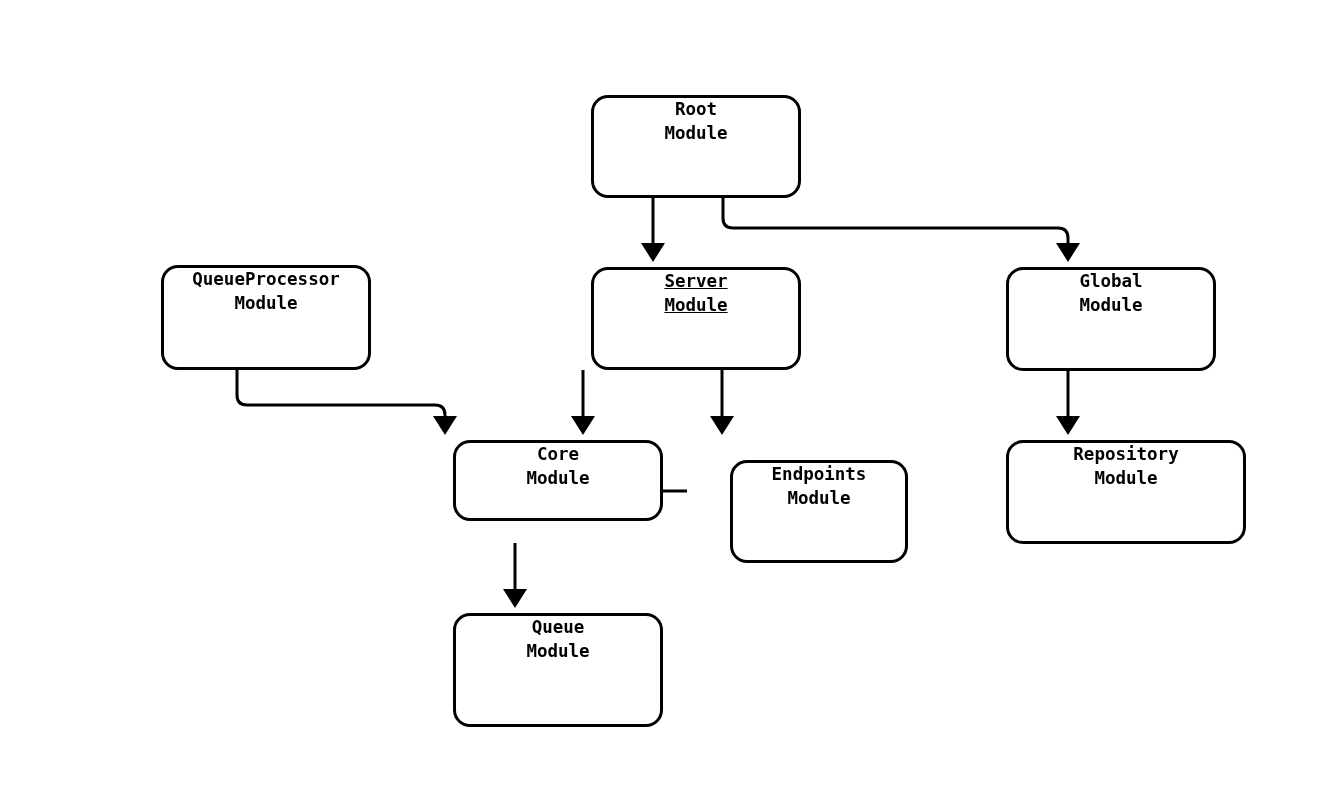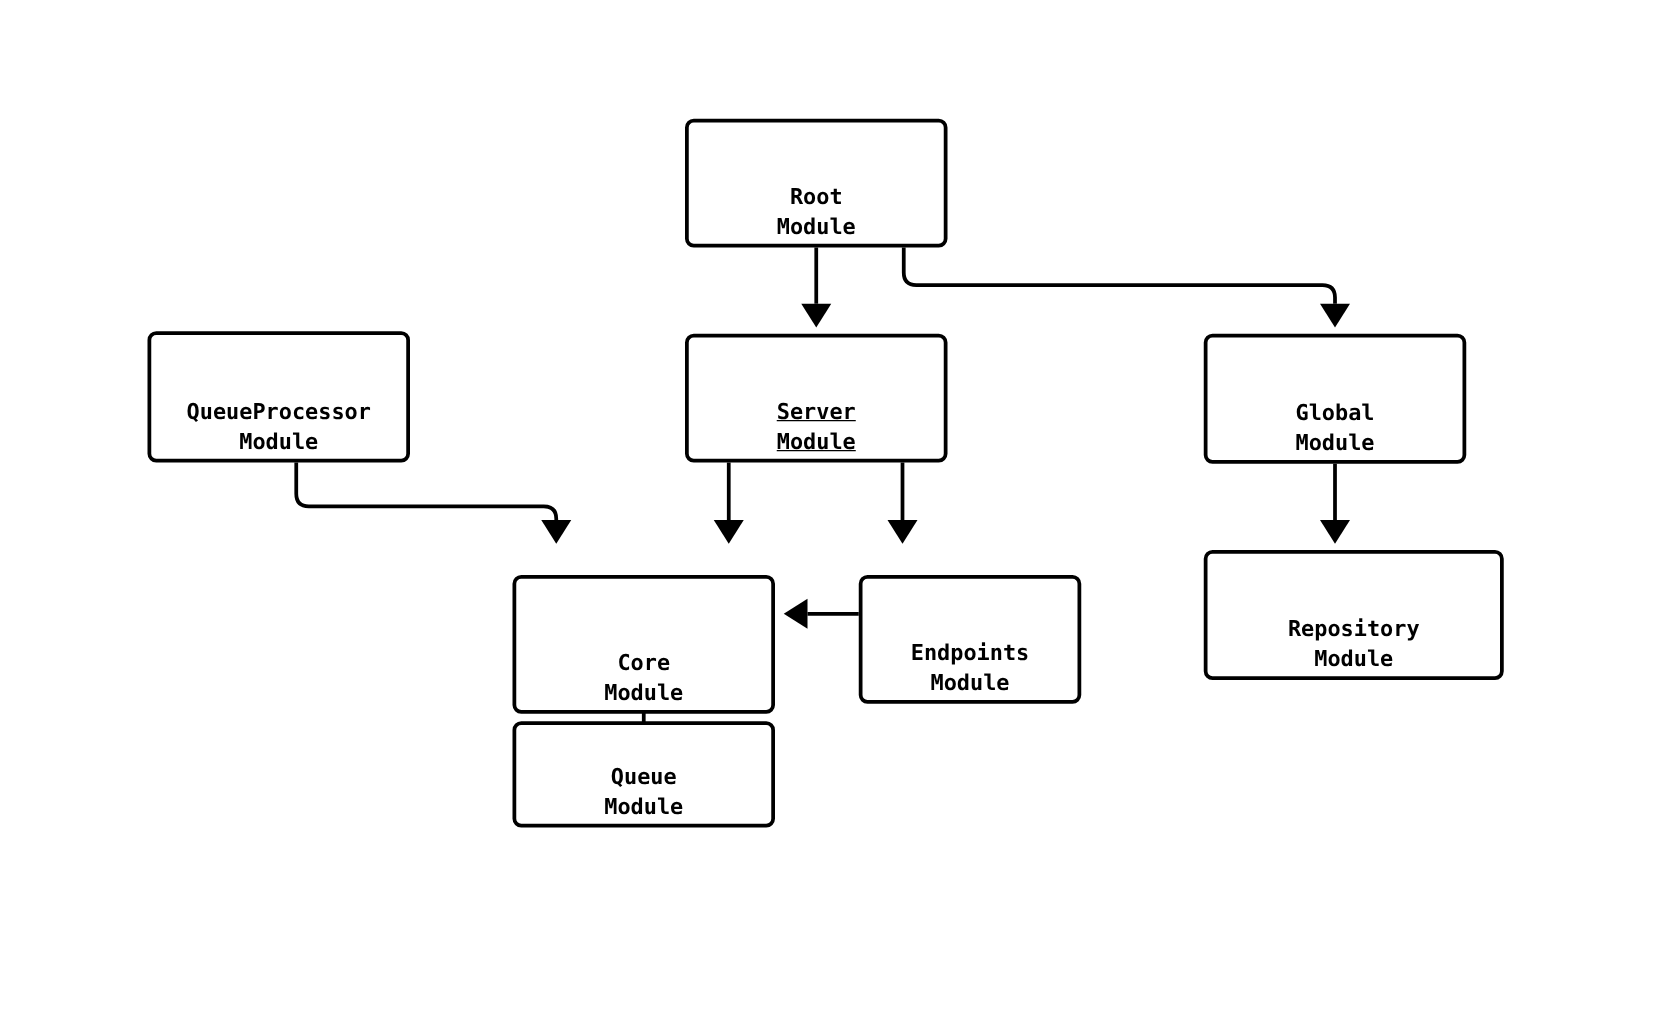--- a/index.html
+++ b/index.html
@@ -23,25 +23,26 @@
     left: 0;
     top: 0;
     width: 1337px;
     height: 809px;
   }
   .node {
     position: absolute;
     box-sizing: border-box;
     background: #ffffff;
     border: 3px solid #000000;
-    border-radius: 7px;
+    border-radius: 17px;
     display: flex;
-    align-items: flex-end;
+    align-items: flex-start;
     justify-content: center;
     z-index: 2;
+    margin-left: 43px;
   }
   .node-label {
     font-family: "DejaVu Sans Mono", "Liberation Mono", monospace;
     font-size: 17.5px;
     font-weight: 700;
     line-height: 1.36;
     color: #000000;
     text-align: center;
     white-space: pre;
     letter-spacing: 0px;
@@ -100,33 +101,33 @@
   <div class="node" style="left:548px; top:267px; width:210px; height:103px;text-decoration:underline;">
     <span class="node-label">Server
 Module</span>
   </div>
 
   <div class="node" style="left:963px; top:267px; width:210px; height:104px;">
     <span class="node-label">Global
 Module</span>
   </div>
 
-  <div class="node" style="left:410px; top:460px; width:210px; height:111px;">
+  <div class="node" style="left:410px; top:440px; width:210px; height:81px;">
     <span class="node-label">Core
 Module</span>
   </div>
 
   <div class="node" style="left:687px; top:460px; width:178px; height:103px;">
     <span class="node-label">Endpoints
 Module</span>
   </div>
 
   <div class="node" style="left:963px; top:440px; width:240px; height:104px;">
     <span class="node-label">Repository
 Module</span>
   </div>
 
-  <div class="node" style="left:410px; top:577px; width:210px; height:85px;">
+  <div class="node" style="left:410px; top:613px; width:210px; height:114px;">
     <span class="node-label">Queue
 Module</span>
   </div>
 
 </div>
 
 </body></html>

